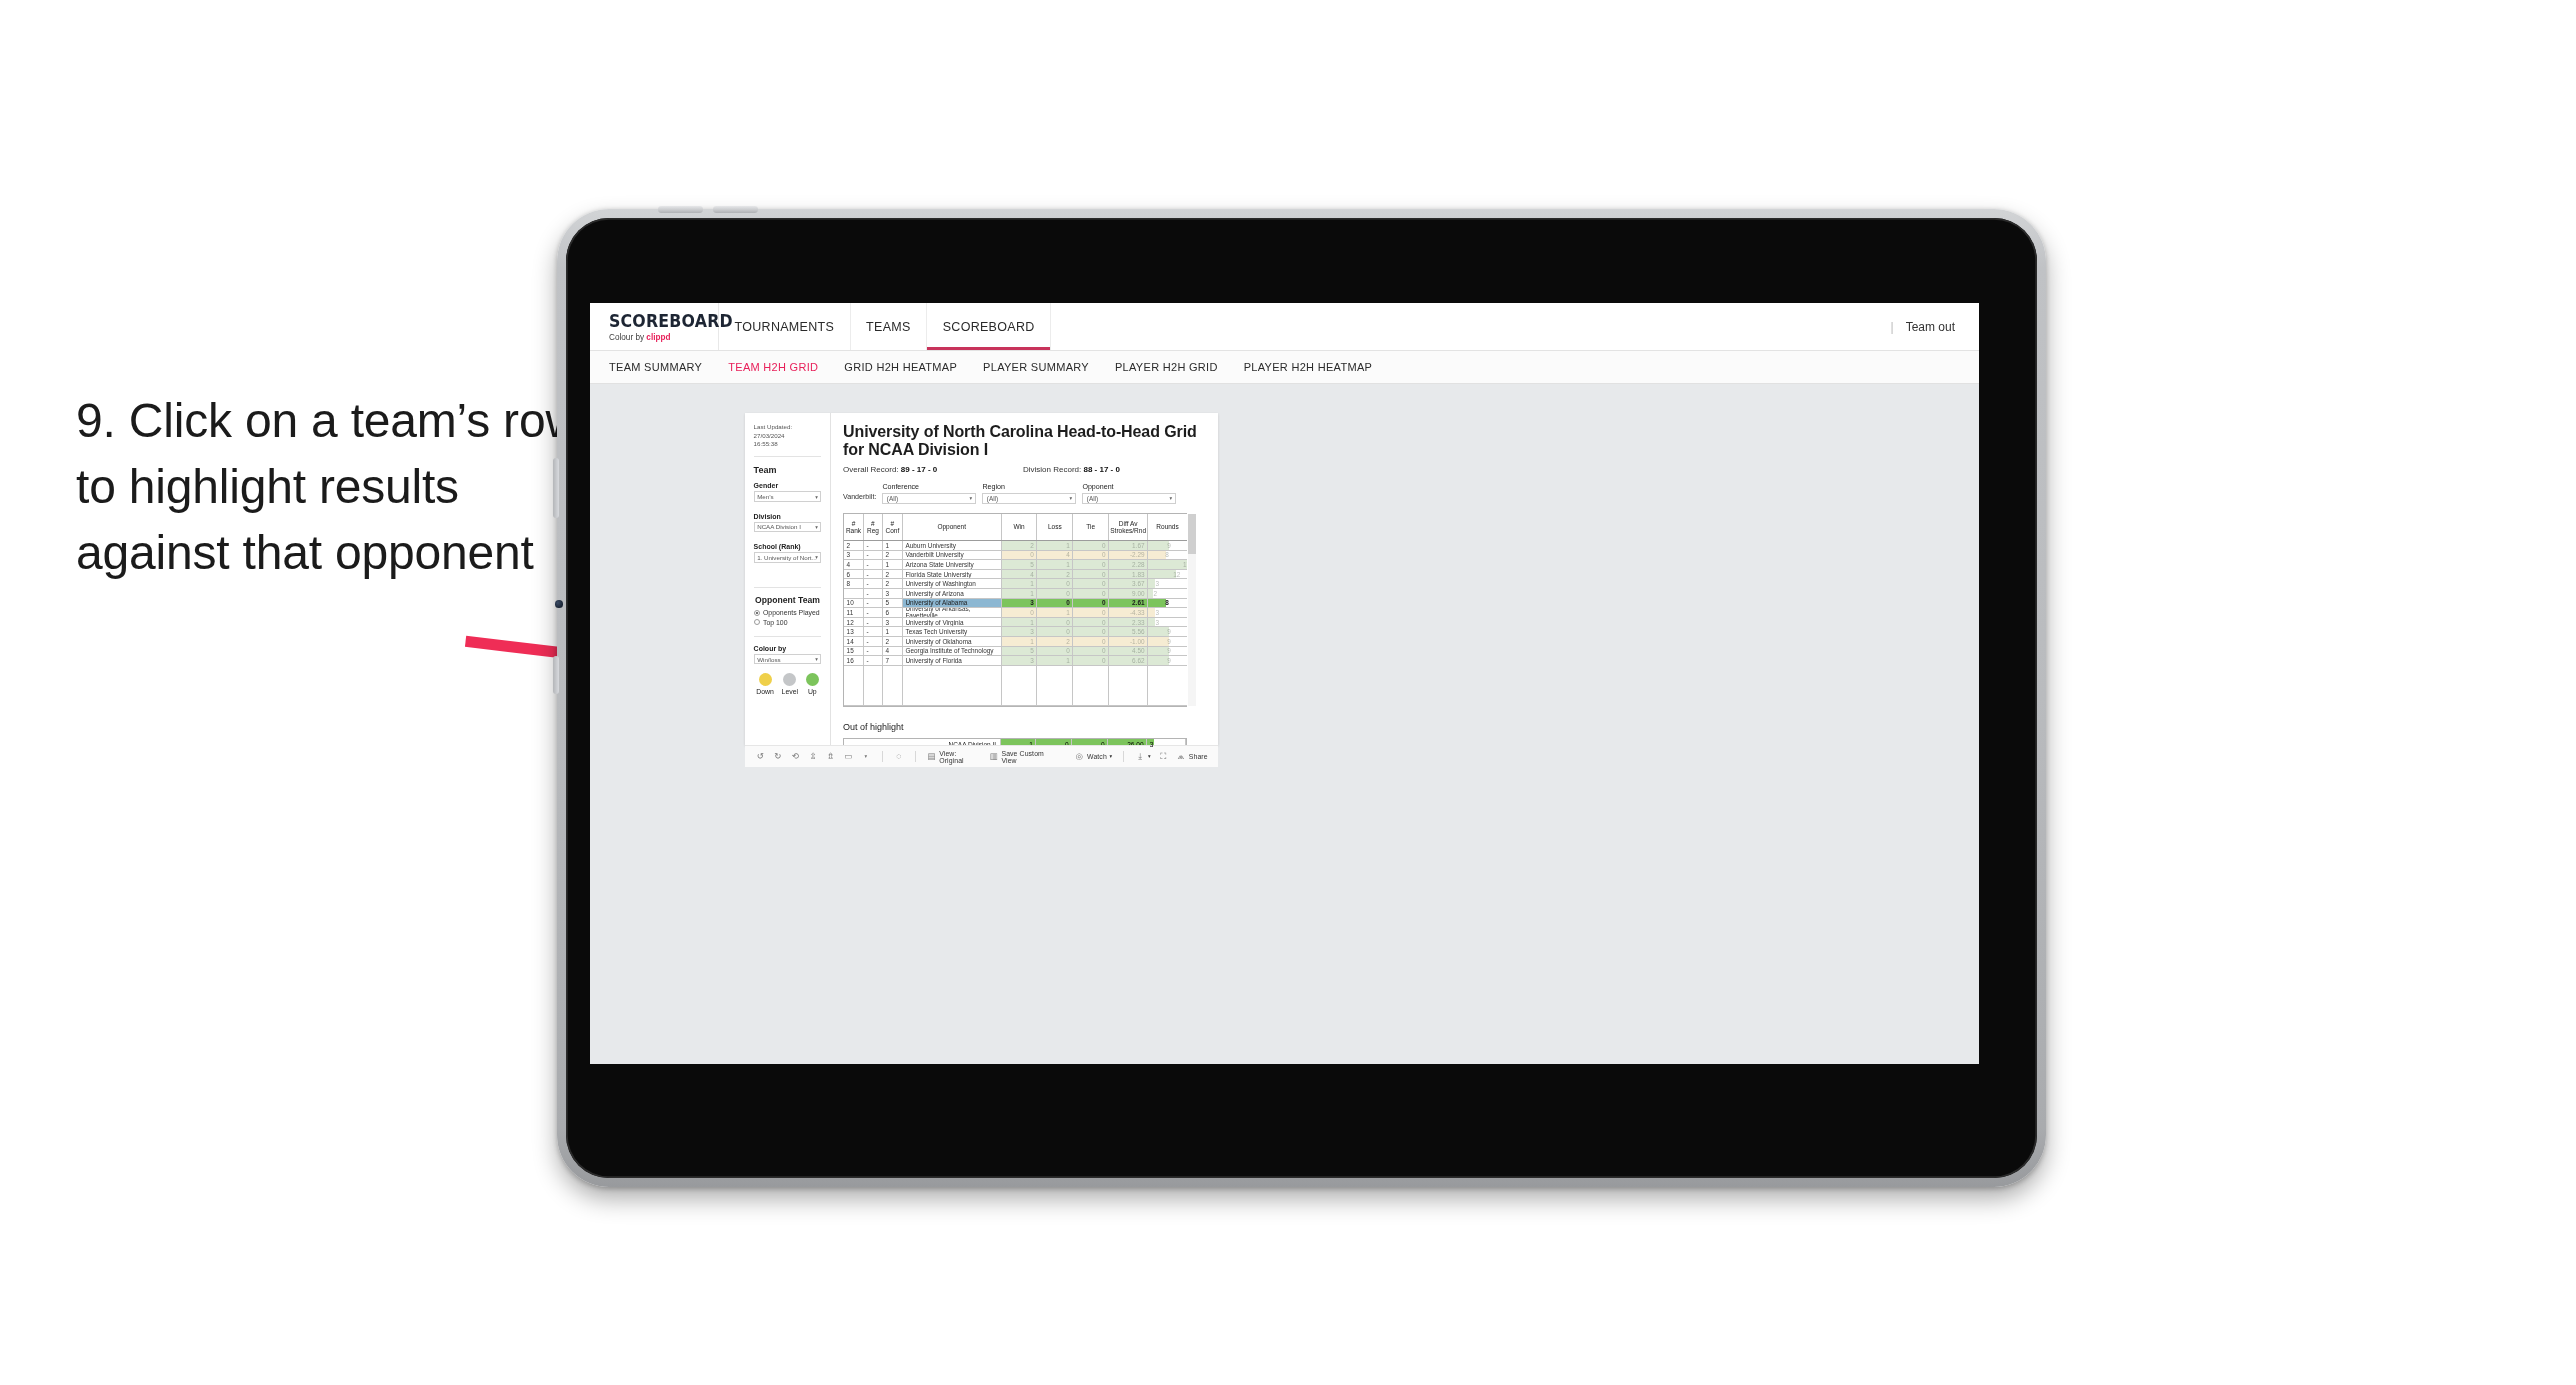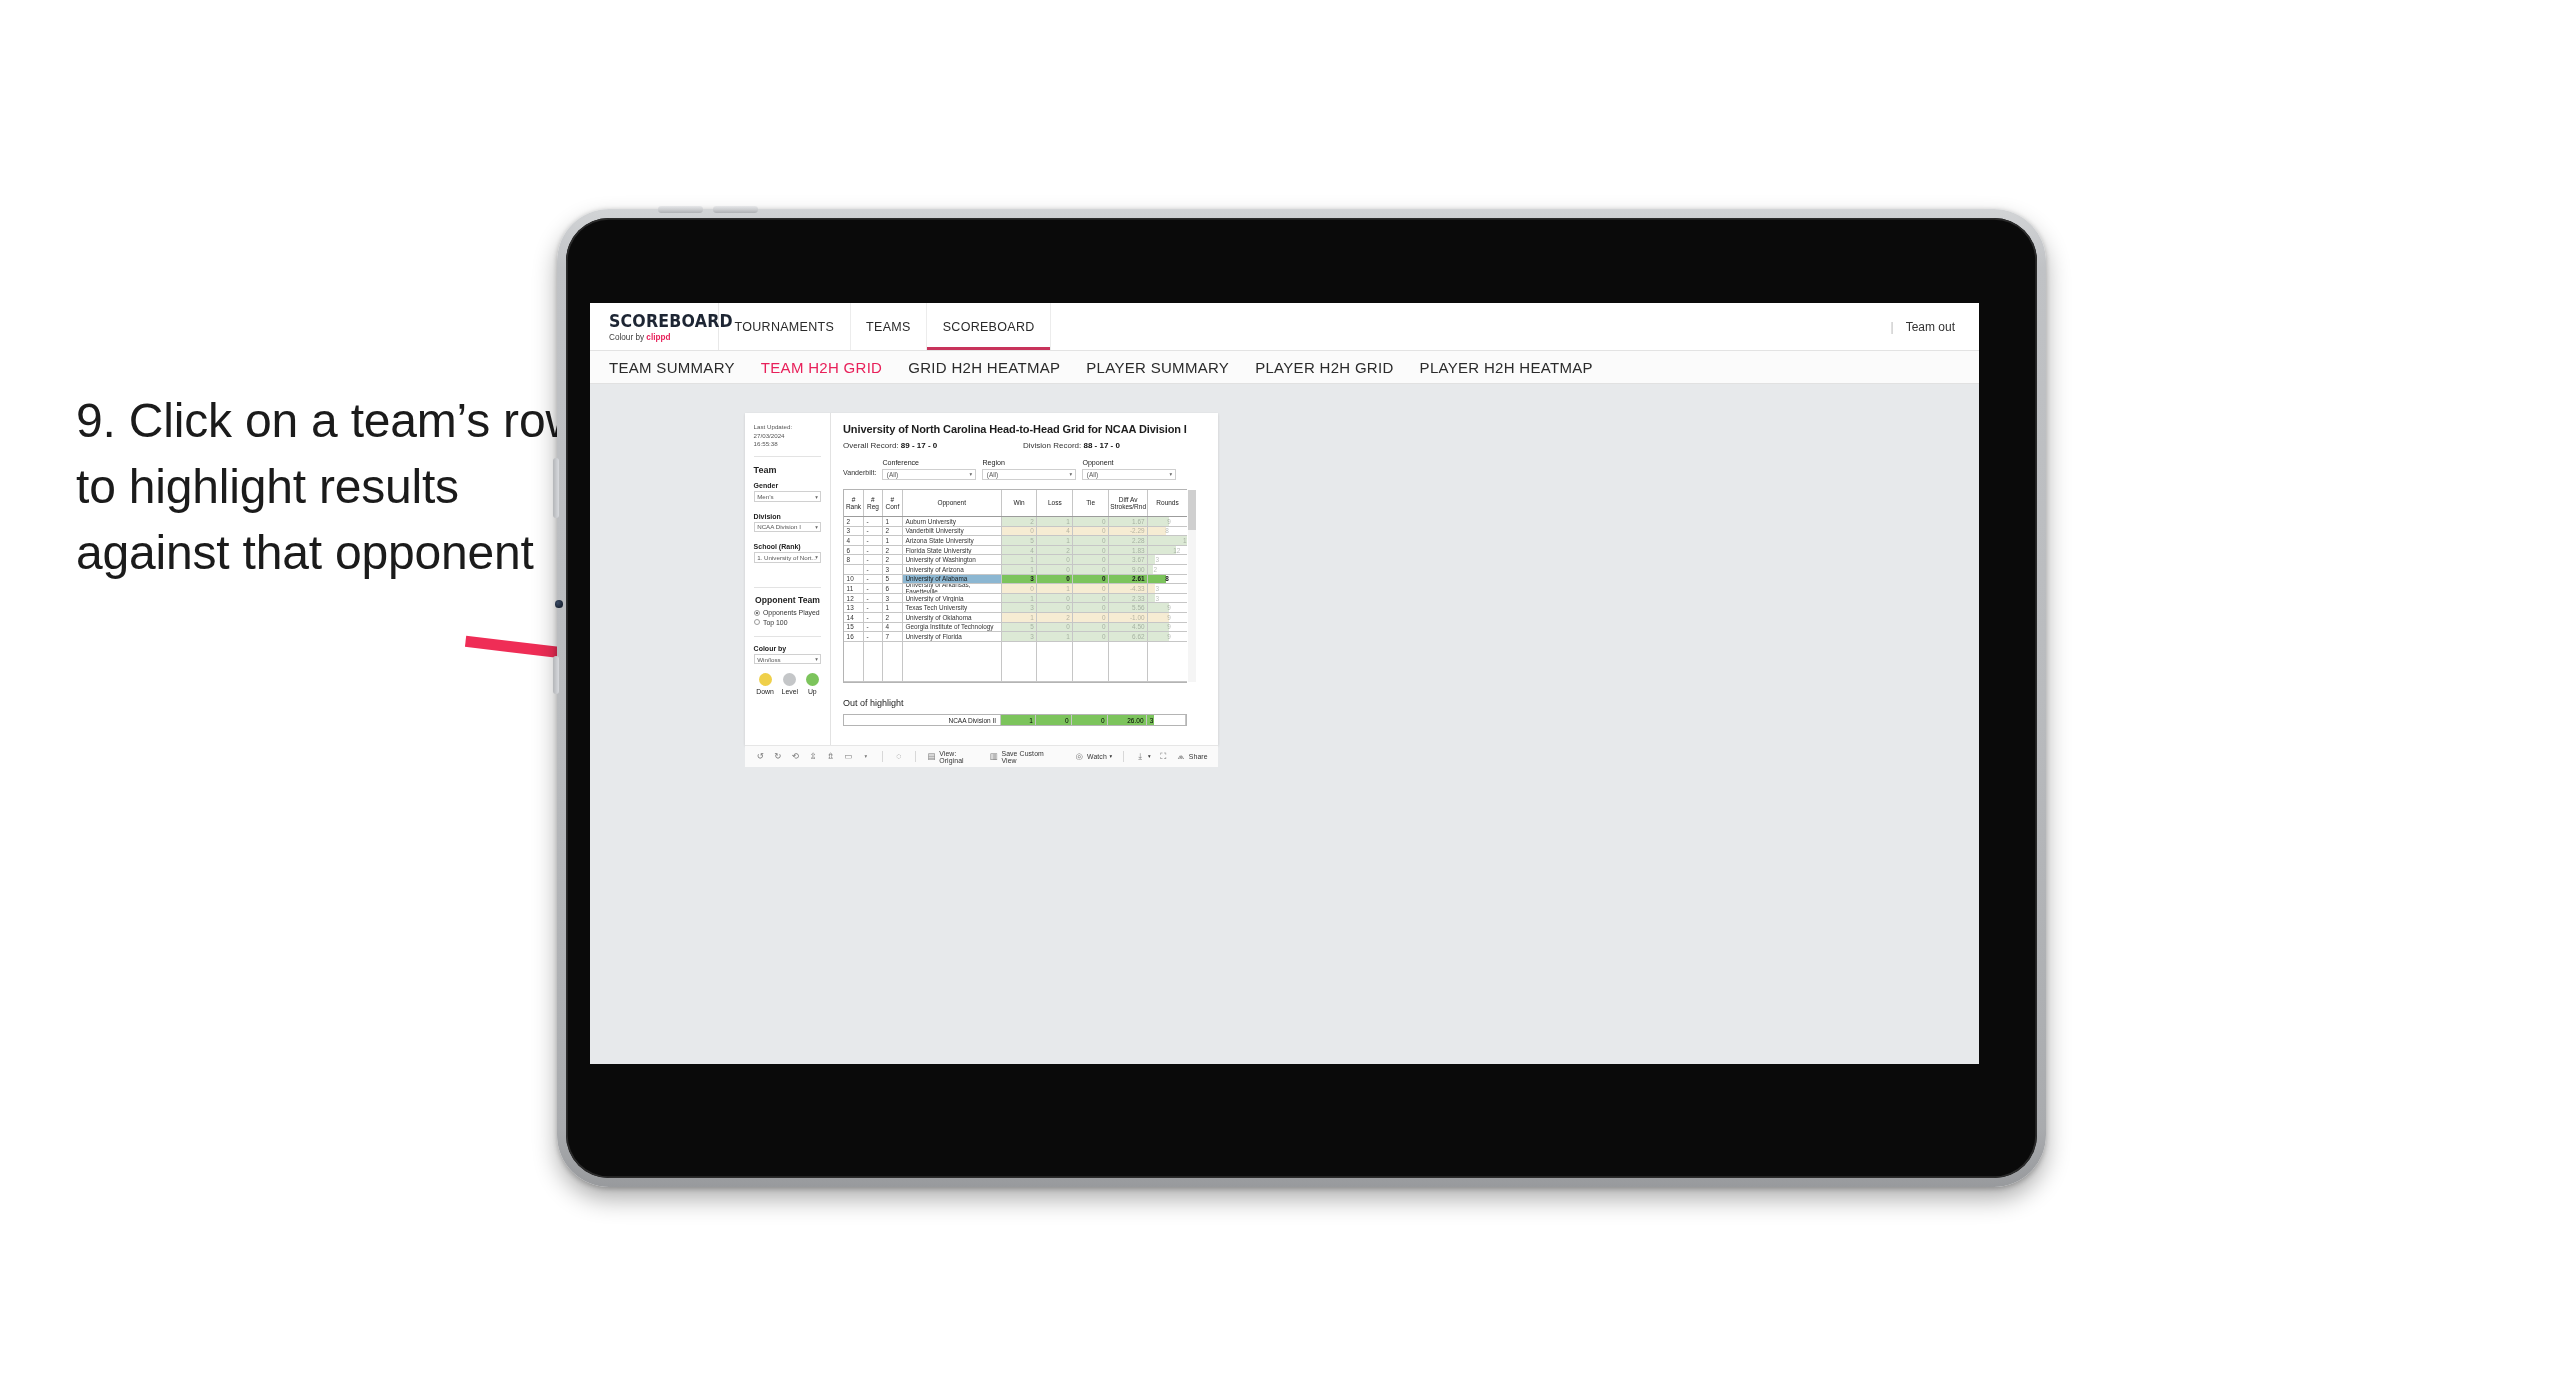--- a/index.html
+++ b/index.html
@@ -54,21 +54,21 @@
     cursor:pointer; }
   .nav-item.active::after{ content:""; position:absolute; left:0; right:0; bottom:0;
     height:2.6px; background:#c8335b; }
   .header-right{ margin-left:auto; display:flex; align-items:center; padding-right:24px;
     font-size:12px; color:#333; gap:12px; }
   .hr-sep{ color:#bbb; }
 
   
   .subnav{ height:33px; background:#fbfbfb; border-bottom:0.9px solid #e1e1e1;
     display:flex; align-items:center; padding-left:19px; gap:26px; }
-  .subnav-item{ font-size:15px; color:#2b2b2b; letter-spacing:0.3px; cursor:pointer; }
+  .subnav-item{ font-size:11px; color:#2b2b2b; letter-spacing:0.3px; cursor:pointer; }
   .subnav-item.active{ color:#e8205a; }
 
   
   .canvas{ position:relative; height:680px; background:#e7e9eb; }
   .viz{ position:absolute; left:155px; top:29px; width:473px; height:332px;
     background:#ffffff; box-shadow:0 0.9px 2.6px rgba(0,0,0,.12); display:flex; }
 
   .sidebar{ width:86px; border-right:0.9px solid #e2e2e2; padding:10.3px 8.6px 0 8.6px;
     display:flex; flex-direction:column; }
   .updated{ font-size:6.2px; color:#555; line-height:1.35; }
@@ -88,21 +88,21 @@
     background:#fff; position:relative; flex:0 0 auto; }
   .radio.on::after{ content:""; position:absolute; left:1.3px; top:1.3px; width:2.2px;
     height:2.2px; border-radius:50%; background:#444; }
   .legend{ display:flex; justify-content:space-between; padding:0 2.6px; margin-top:8.6px; }
   .leg{ display:flex; flex-direction:column; align-items:center; gap:2.6px; }
   .dot{ width:13px; height:13px; border-radius:50%; }
   .leg span{ font-size:6.9px; color:#222; }
 
   
   .main{ flex:1; padding:10.3px 13.7px 0 12px; position:relative; }
-  .v-title{ font-size:11px; font-weight:bold; color:#1d1d1d; letter-spacing:-0.1px; }
+  .v-title{ font-size:16px; font-weight:bold; color:#1d1d1d; letter-spacing:-0.1px; }
   .rec-row{ display:flex; margin-top:6px; font-size:8px; color:#333; }
   .rec-row .b{ font-weight:bold; color:#111; }
   .rec-overall{ width:180px; }
   .filters{ display:flex; align-items:flex-end; margin-top:8.6px; gap:6px; }
   .flbl{ font-size:7.1px; color:#333; padding-bottom:2.6px; }
   .fcol{ display:flex; flex-direction:column; }
   .fcol-head{ font-size:7.1px; color:#222; margin-bottom:1.7px; }
   .fbox{ height:11px; border:0.9px solid #cfcfcf; background:#fff; font-size:6.4px;
     color:#555; display:flex; align-items:center; padding:0 3.4px; position:relative;
     cursor:pointer; }

